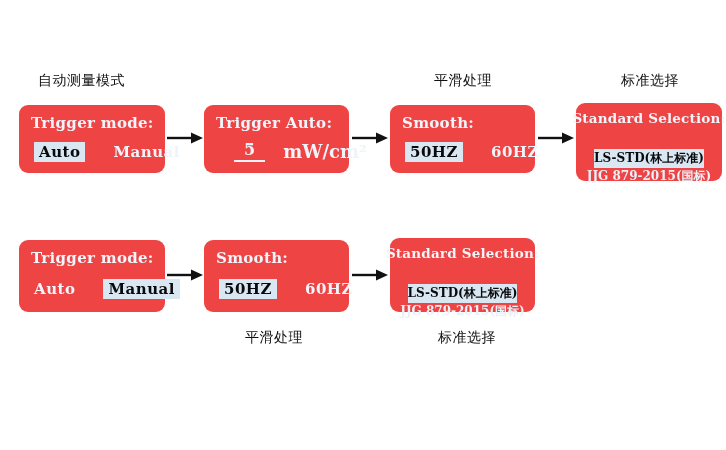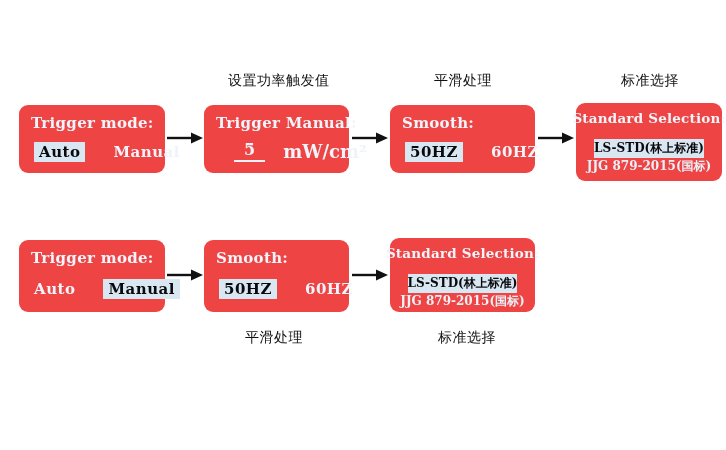--- a/index.html
+++ b/index.html
@@ -81,54 +81,54 @@
   .screen-std .screen-title {
     font-size: 13.5px;
     letter-spacing: 0.2px;
   }
   .std-selected {
     display: inline-block;
     background: #d9e7f3;
     color: #0a0a0c;
     font-size: 12px;
     padding: 1px 0;
-    margin-top: 13px;
+    margin-top: 23px;
     white-space: nowrap;
   }
   .std-unselected {
     font-size: 12px;
     margin-top: 0;
     color: #e8f0f8;
     white-space: nowrap;
   }
   .arrow {
     position: absolute;
     width: 36px;
     height: 12px;
   }
 </style>
 </head>
 <body>
 
 <div class="canvas">
 
-  <div class="caption" style="left:228px; top:71px;">设置功率触发值</div>
+  <div class="caption" style="left:38px; top:71px;">自动测量模式</div>
   <div class="caption" style="left:434px; top:71px;">平滑处理</div>
   <div class="caption" style="left:621px; top:71px;">标准选择</div>
 
   <div class="screen" style="left:19px; top:105px; width:146px; height:68px;">
     <div class="screen-title">Trigger mode:</div>
     <div class="opt-row">
       <span class="opt selected">Auto</span>
       <span class="opt">Manual</span>
     </div>
   </div>
 
   <div class="screen" style="left:204px; top:105px; width:145px; height:68px;">
-    <div class="screen-title">Trigger Manual:</div>
+    <div class="screen-title">Trigger Auto:</div>
     <div class="value-row">
       <span class="value-underlined">5</span>
       <span class="unit">mW/cm²</span>
     </div>
   </div>
 
   <div class="screen" style="left:390px; top:105px; width:145px; height:68px;">
     <div class="screen-title">Smooth:</div>
     <div class="opt-row">
       <span class="opt selected">50HZ</span>

